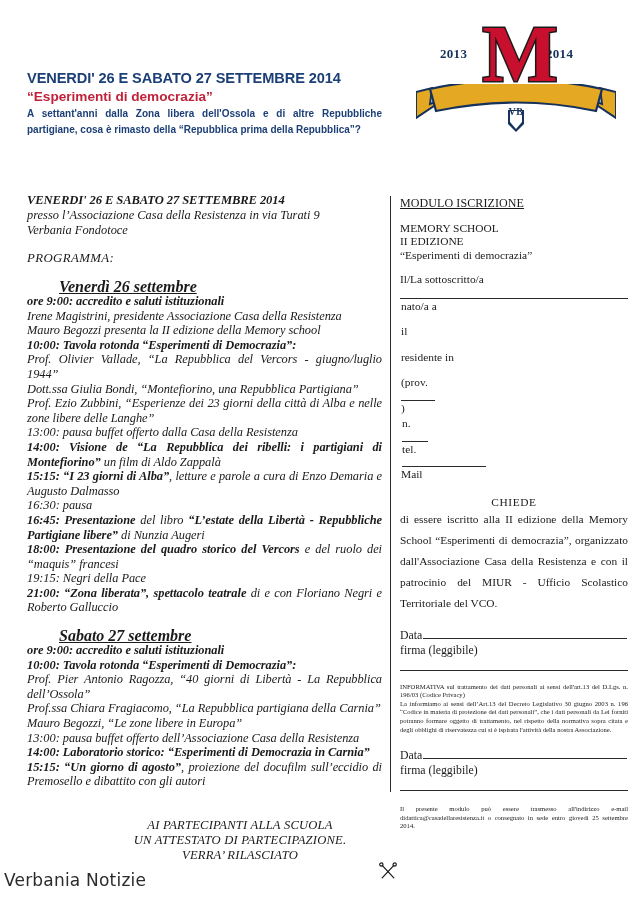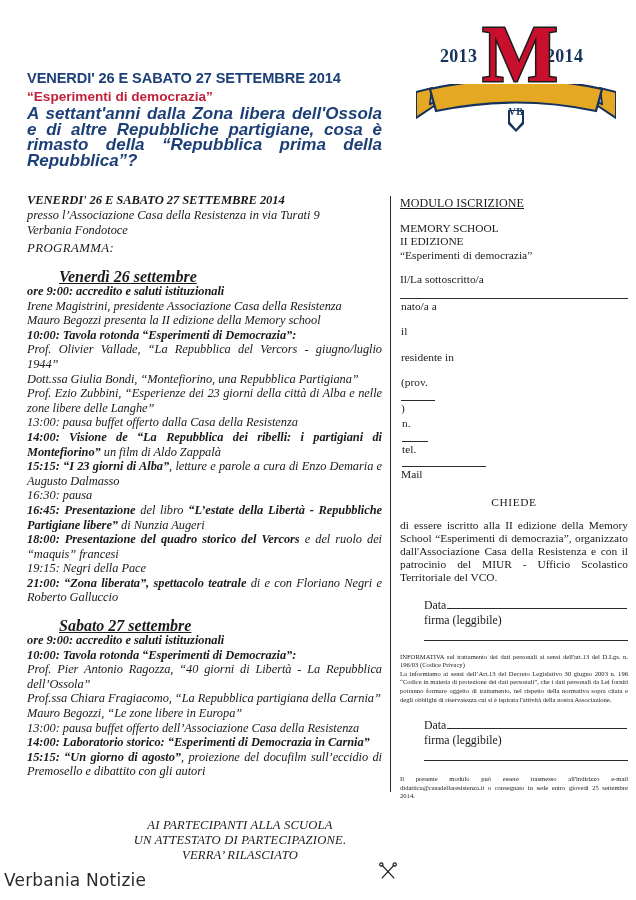--- a/index.html
+++ b/index.html
@@ -11,21 +11,21 @@
     color:#1a1a1a;
     position:relative;
     overflow:hidden;
   }
 
   
   #logo { position:absolute; left:398px; top:2px; width:238px; height:130px; }
   .logo-year {
     position:absolute; top:44px;
     font-family:"Liberation Serif", serif;
-    font-weight:bold; font-size:18px; color:#16325c;
+    font-weight:bold; font-size:13px; color:#16325c;
     letter-spacing:0.3px;
   }
   #logo-year-left  { left:42px; }
   #logo-year-right { left:148px; }
   #logo-m {
     position:absolute; left:62px; top:12px;
     width:120px; text-align:center;
     font-family:"Liberation Serif", serif;
     font-weight:bold; font-size:80px; line-height:80px;
     color:#c8102e;
@@ -46,40 +46,40 @@
     font-size:14.6px; font-weight:bold; color:#1c3f77;
     letter-spacing:-0.1px; line-height:17px;
   }
   #header-subtitle {
     font-family:"Liberation Sans", sans-serif;
     font-size:13.6px; font-weight:bold; color:#c0223a;
     line-height:17px; margin-top:1px;
   }
   #header-question {
     font-family:"Liberation Sans", sans-serif;
-    font-size:17px; font-weight:bold; color:#1c3f77;
-    line-height:15.6px; text-align:justify; margin-top:1px;font-style:italic;
+    font-size:10px; font-weight:bold; color:#1c3f77;
+    line-height:15.6px; text-align:justify; margin-top:1px;
   }
 
   
   #column-divider {
     position:absolute; left:390px; top:196px;
     width:1px; height:596px; background:#2a2a2a;
   }
 
   
   #left-col { position:absolute; left:27px; top:193px; width:355px; }
   .venue-head {
     font-style:italic; font-weight:bold; font-size:12.6px;
     line-height:15px; letter-spacing:-0.1px;
   }
   .venue-line { font-style:italic; font-size:12.4px; line-height:14.5px; }
   #programma {
     font-style:italic; font-size:12.8px; line-height:15px;
-    margin-top:4px; letter-spacing:0.4px;
+    margin-top:14px; letter-spacing:0.4px;
   }
   .day-head {
     font-style:italic; font-weight:bold; font-size:16px;
     text-decoration:underline; margin-top:13px; line-height:15px;margin-left:32px;
   }
   .pline {
     font-style:italic; font-size:12.4px; line-height:14.6px;
     text-align:justify; letter-spacing:-0.05px;
   }
   .pline b { font-weight:bold; }
@@ -102,23 +102,23 @@
     display:flex; align-items:baseline;flex-direction:column;
   }
   .fill { border-bottom:1px solid #2b2b2b; flex:1 1 auto; height:10px; margin:0 1px; }
   .fill-sm { border-bottom:1px solid #2b2b2b; width:26px; height:10px; display:inline-block; margin:0 2px; }
   .fill-md { border-bottom:1px solid #2b2b2b; width:34px; height:10px; display:inline-block; margin:0 1px; }
   .fill-tel { border-bottom:1px solid #2b2b2b; width:84px; height:10px; display:inline-block; margin:0 2px; }
   #chiede-head {
     font-size:11.4px; text-align:center; margin-top:3px; letter-spacing:0.6px;
   }
   #chiede-body {
-    font-size:11.4px; line-height:13px; text-align:justify; margin-top:11px;
-  }
-  .sign-block { margin-top:14px;margin-left:24px; }
+    font-size:11.4px; line-height:21px; text-align:justify; margin-top:1px;
+  }
+  .sign-block { margin-top:14px; }
   .sign-row { font-size:11.8px; display:flex; align-items:baseline; }
   .sign-row .fill { height:11px; }
   .sign-firma { font-size:11.8px; line-height:14px; }
   .sign-rule { border-bottom:1px solid #2b2b2b; width:100%; height:1px; margin-top:13px; }
   .tiny {
     font-size:6.6px; line-height:8.6px; text-align:justify; color:#1a1a1a;
   }
   #privacy-block { margin-top:12px; }
   #final-note { margin-top:14px; }
 

